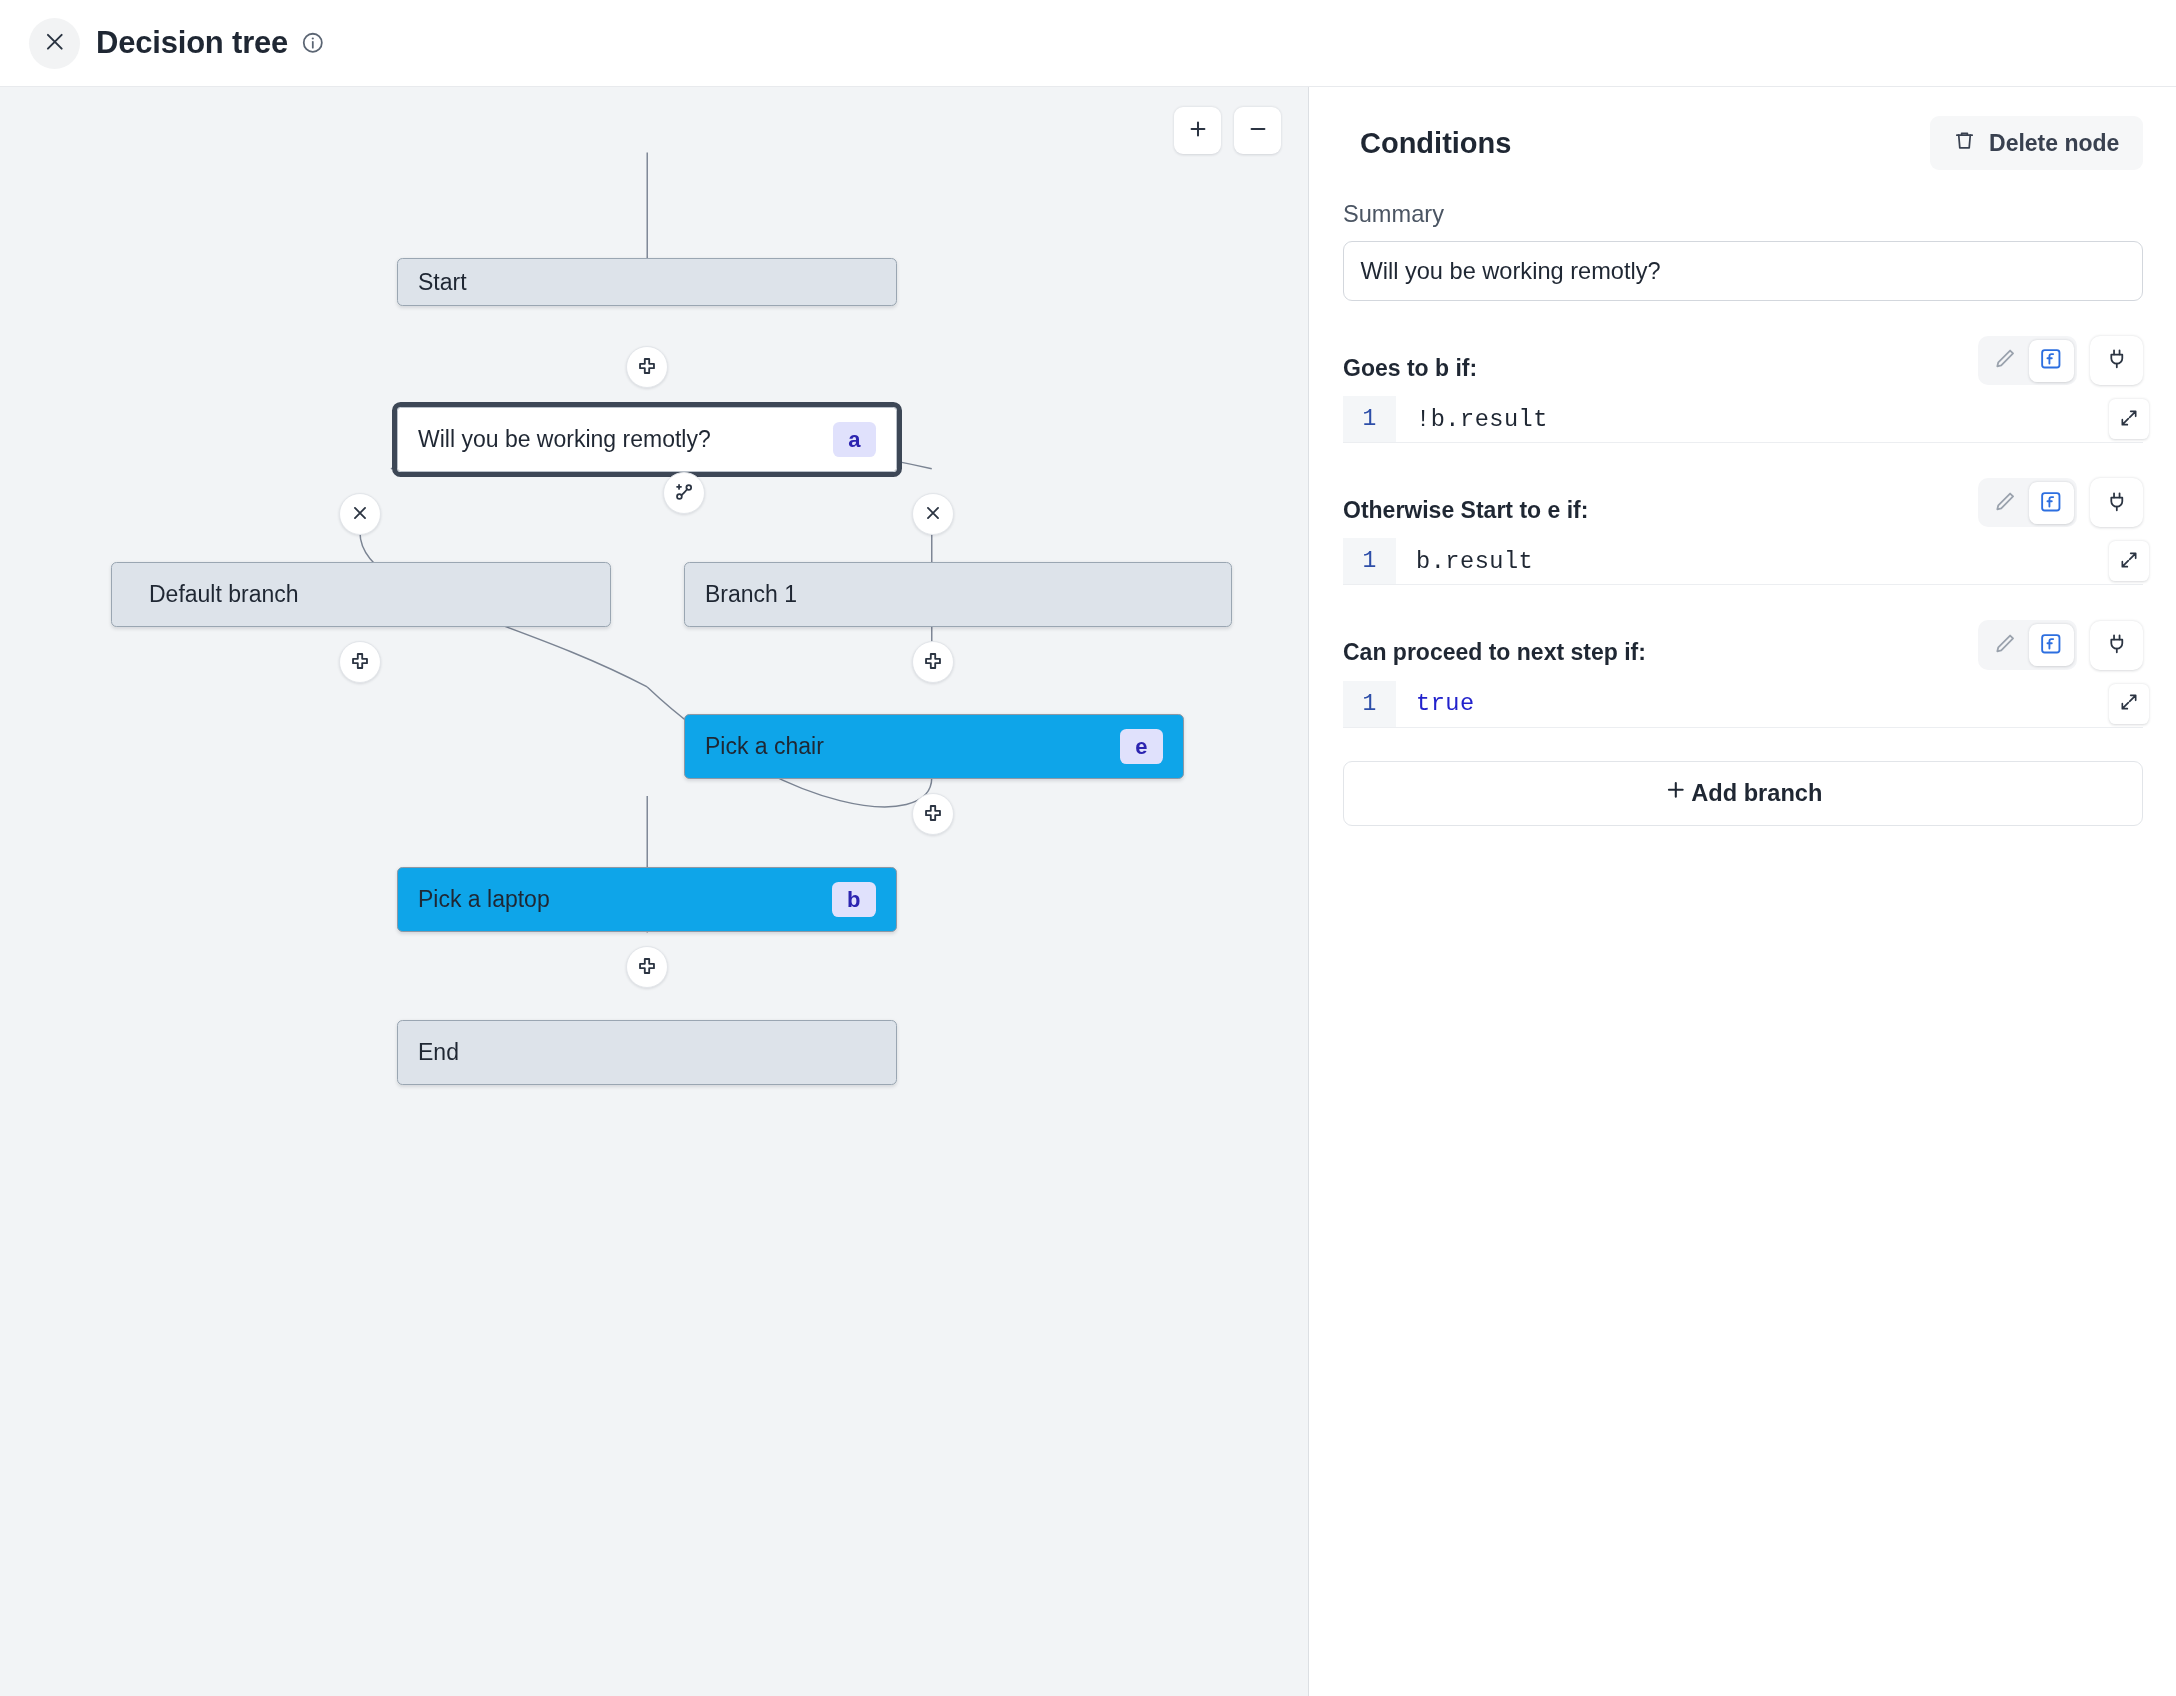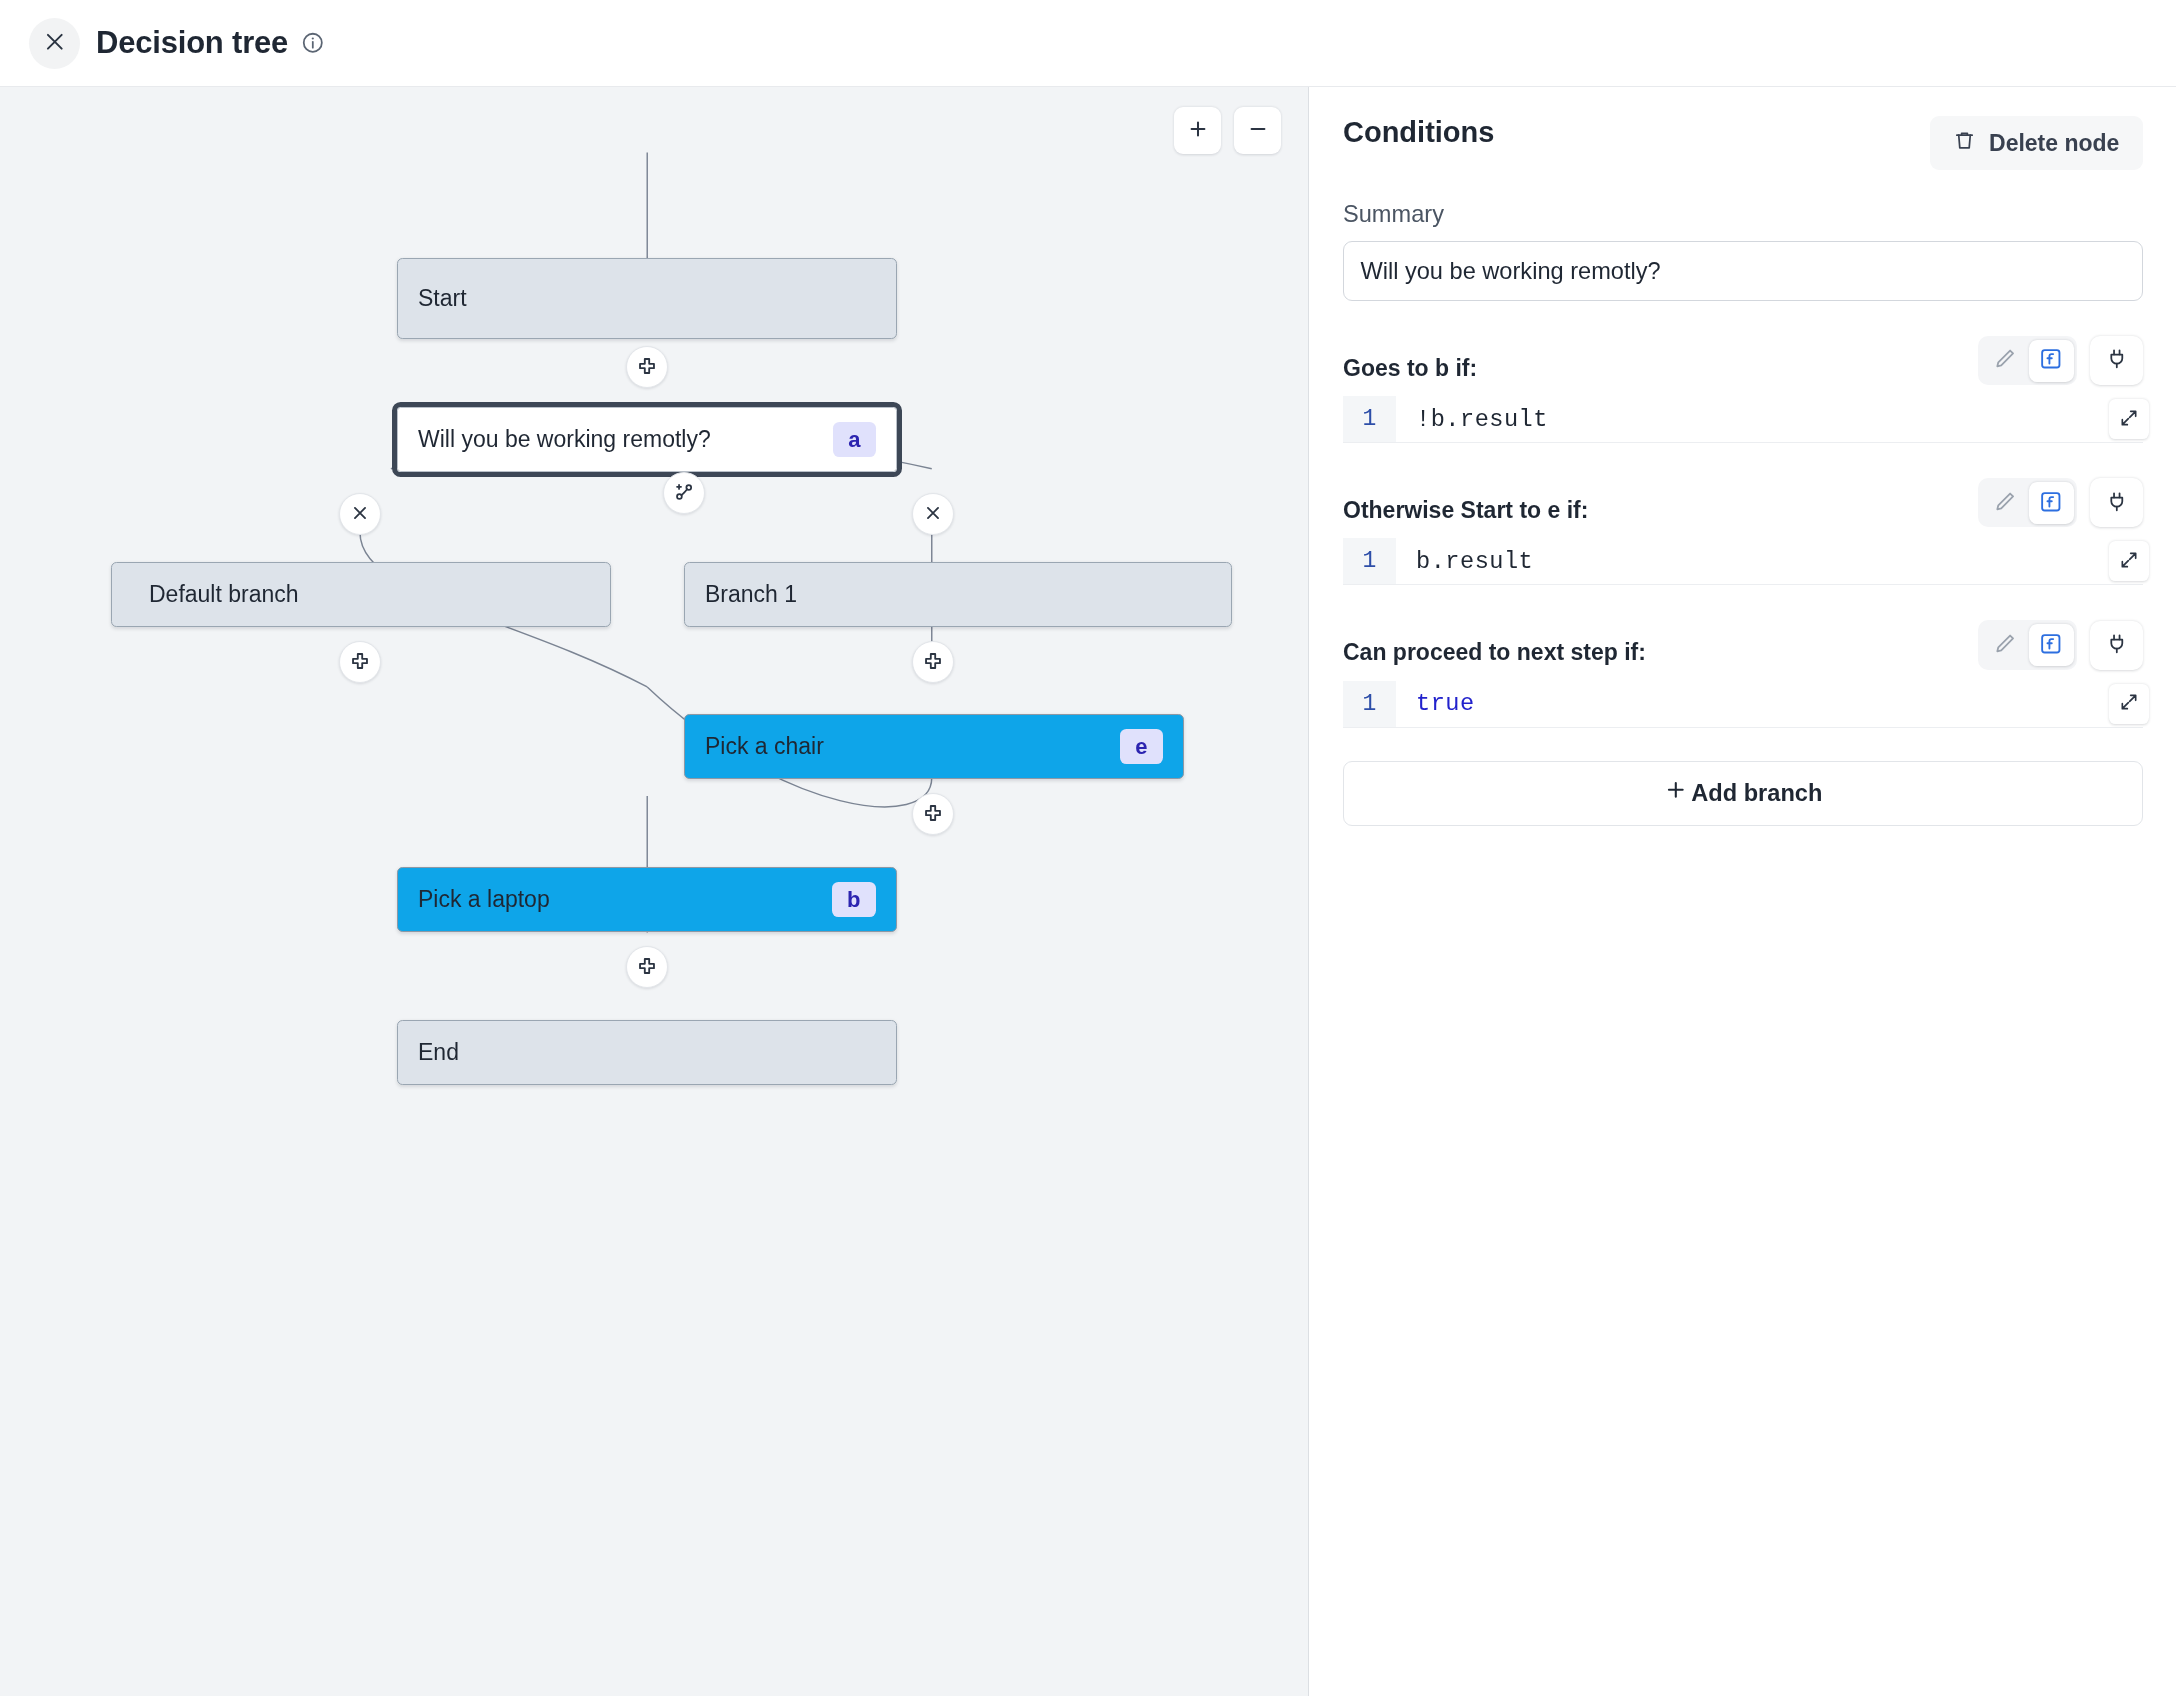--- a/index.html
+++ b/index.html
@@ -114,22 +114,23 @@
     border: 0.9px solid #e3e6ea;
     box-shadow: 0 0.9px 2.7px rgba(16,24,40,.12);
     display: flex; align-items: center; justify-content: center;
     cursor: pointer;
     z-index: 10;
   }
   .handle svg { width: 22px; height: 22px; }
 
   
   .panel-head {
-    display: flex; justify-content: space-between;
+    display: flex; align-items: center; justify-content: space-between;
     margin-bottom: 31px;
+    margin-left: 17px;
   }
   #conditions-title { font-size: 29px; font-weight: 700; color: #1f2733; }
   #delete-node-btn {
     display: flex; align-items: center; gap: 12.7px;
     background: #f6f7f8; border: none; border-radius: 9px;
     padding: 12.7px 23.6px;
     font-size: 23px; font-weight: 700; color: #394150;
     cursor: pointer;
     font-family: "Liberation Sans", sans-serif;
   }
@@ -277,21 +278,21 @@
         <path d="M396 490 C 396 560, 560 580, 712 660"></path>
 
         <path d="M1025 490 L1025 640"></path>
 
         <path d="M1025 760 C 1025 820, 860 800, 712 660"></path>
 
         <path d="M712 780 L712 930"></path>
       </g>
     </svg>
 
-    <div class="node module" style="left:397px; top:171px; width:500px; height:81px;">
+    <div class="node module" style="left:397px; top:171px; width:500px; height:48px;">
       <span class="node-label">Start</span>
     </div>
 
     <div class="node step selected" style="left:397px; top:320px; width:500px; height:65px;">
       <span class="node-label">Will you be working remotly?</span>
       <span class="badge">a</span>
     </div>
 
     <div class="node module" style="left:111px; top:475px; width:500px; height:65px;padding-left:37px;">
       <span class="node-label">Default branch</span>

